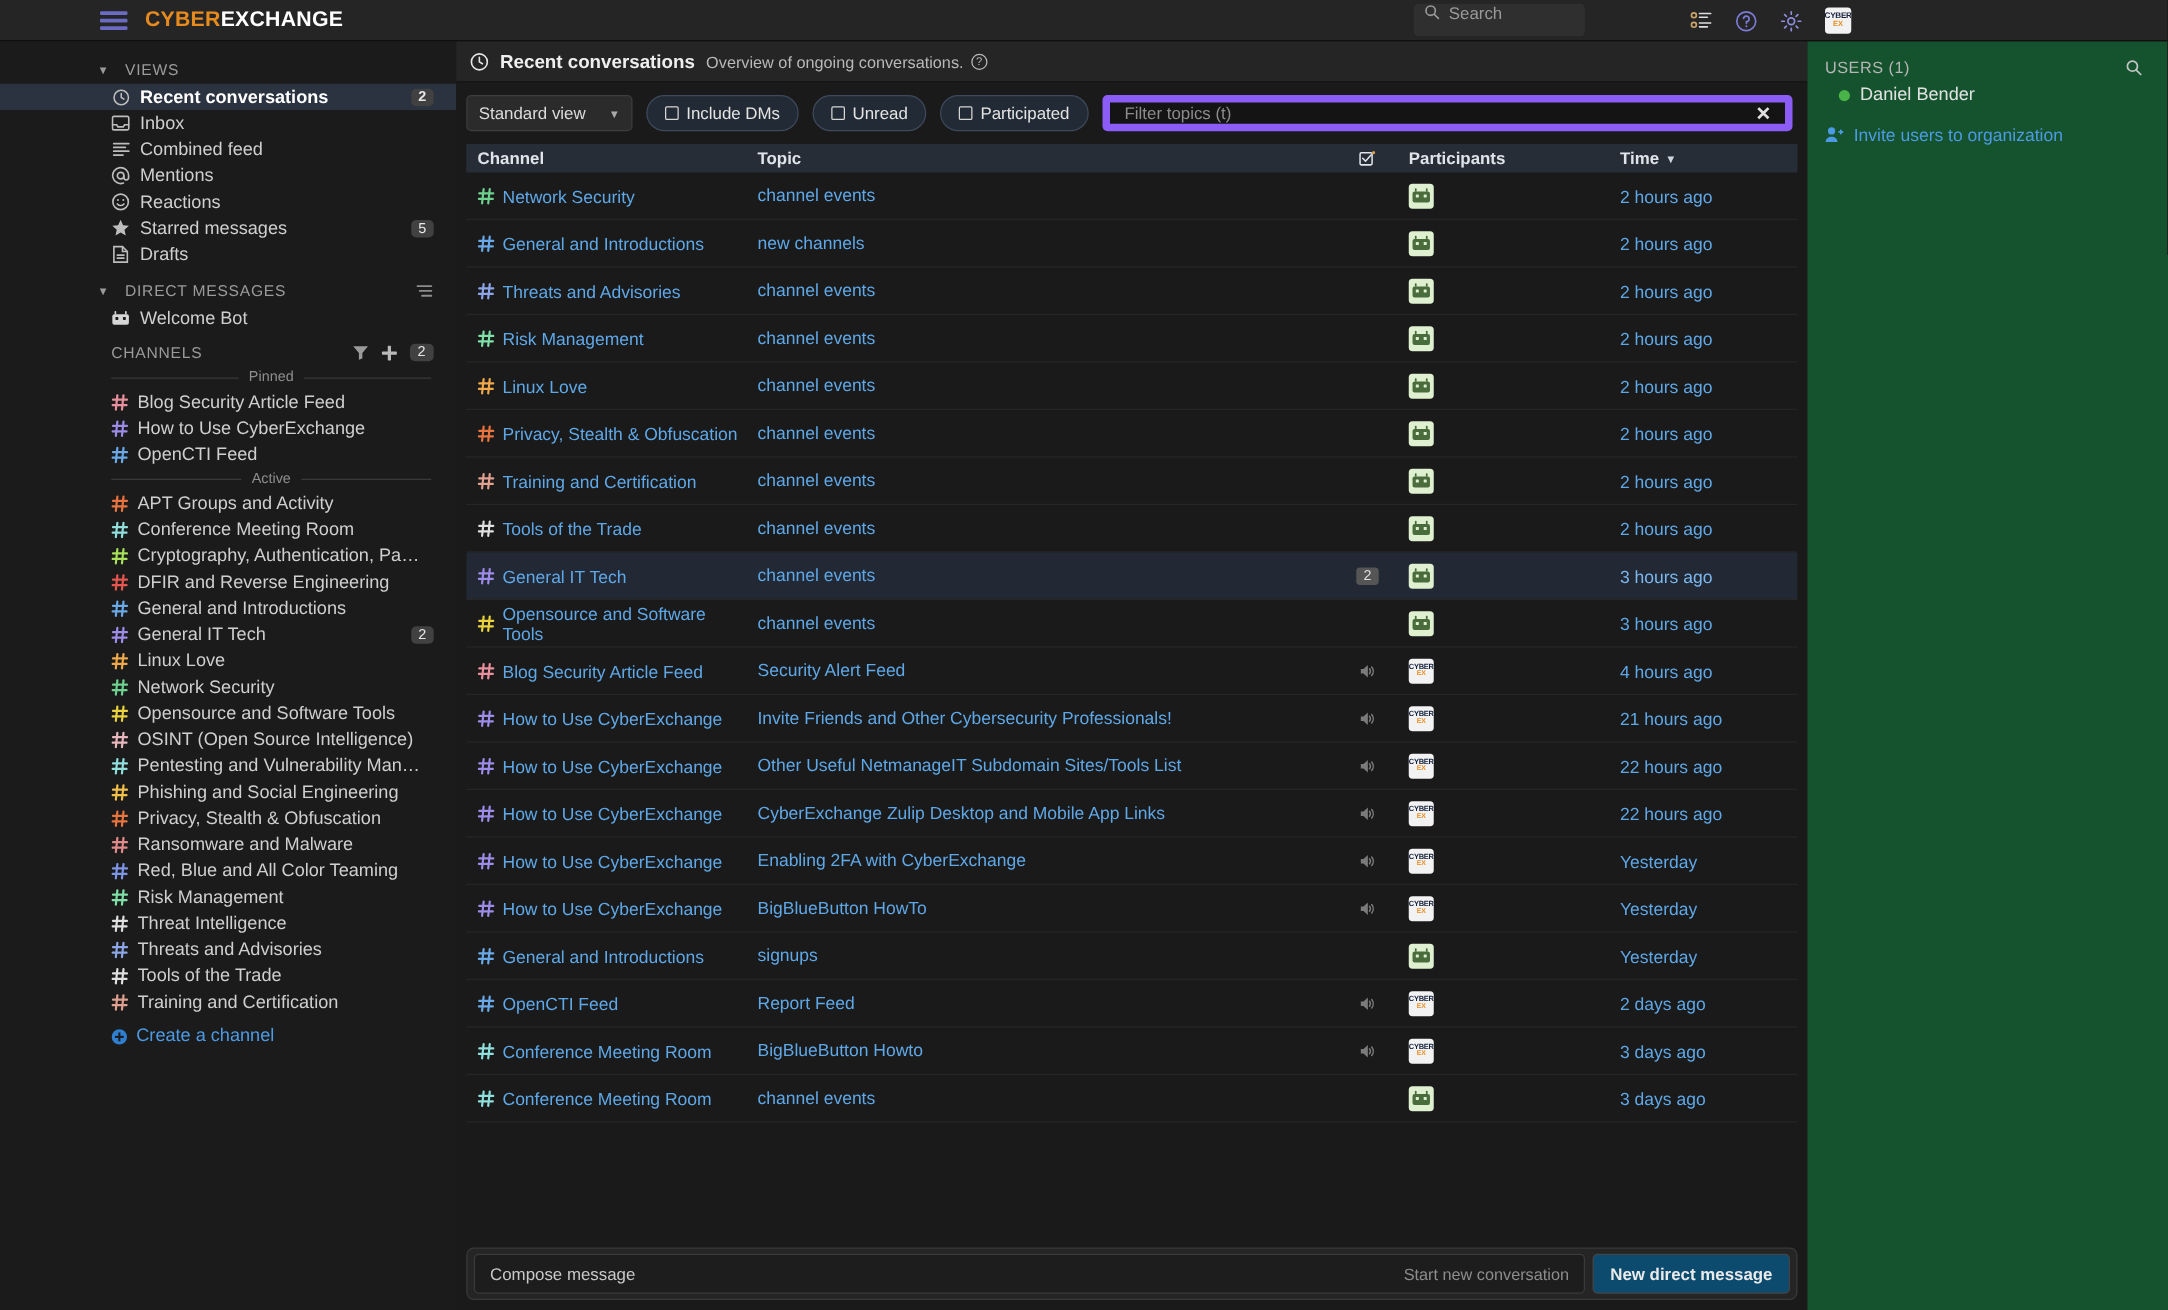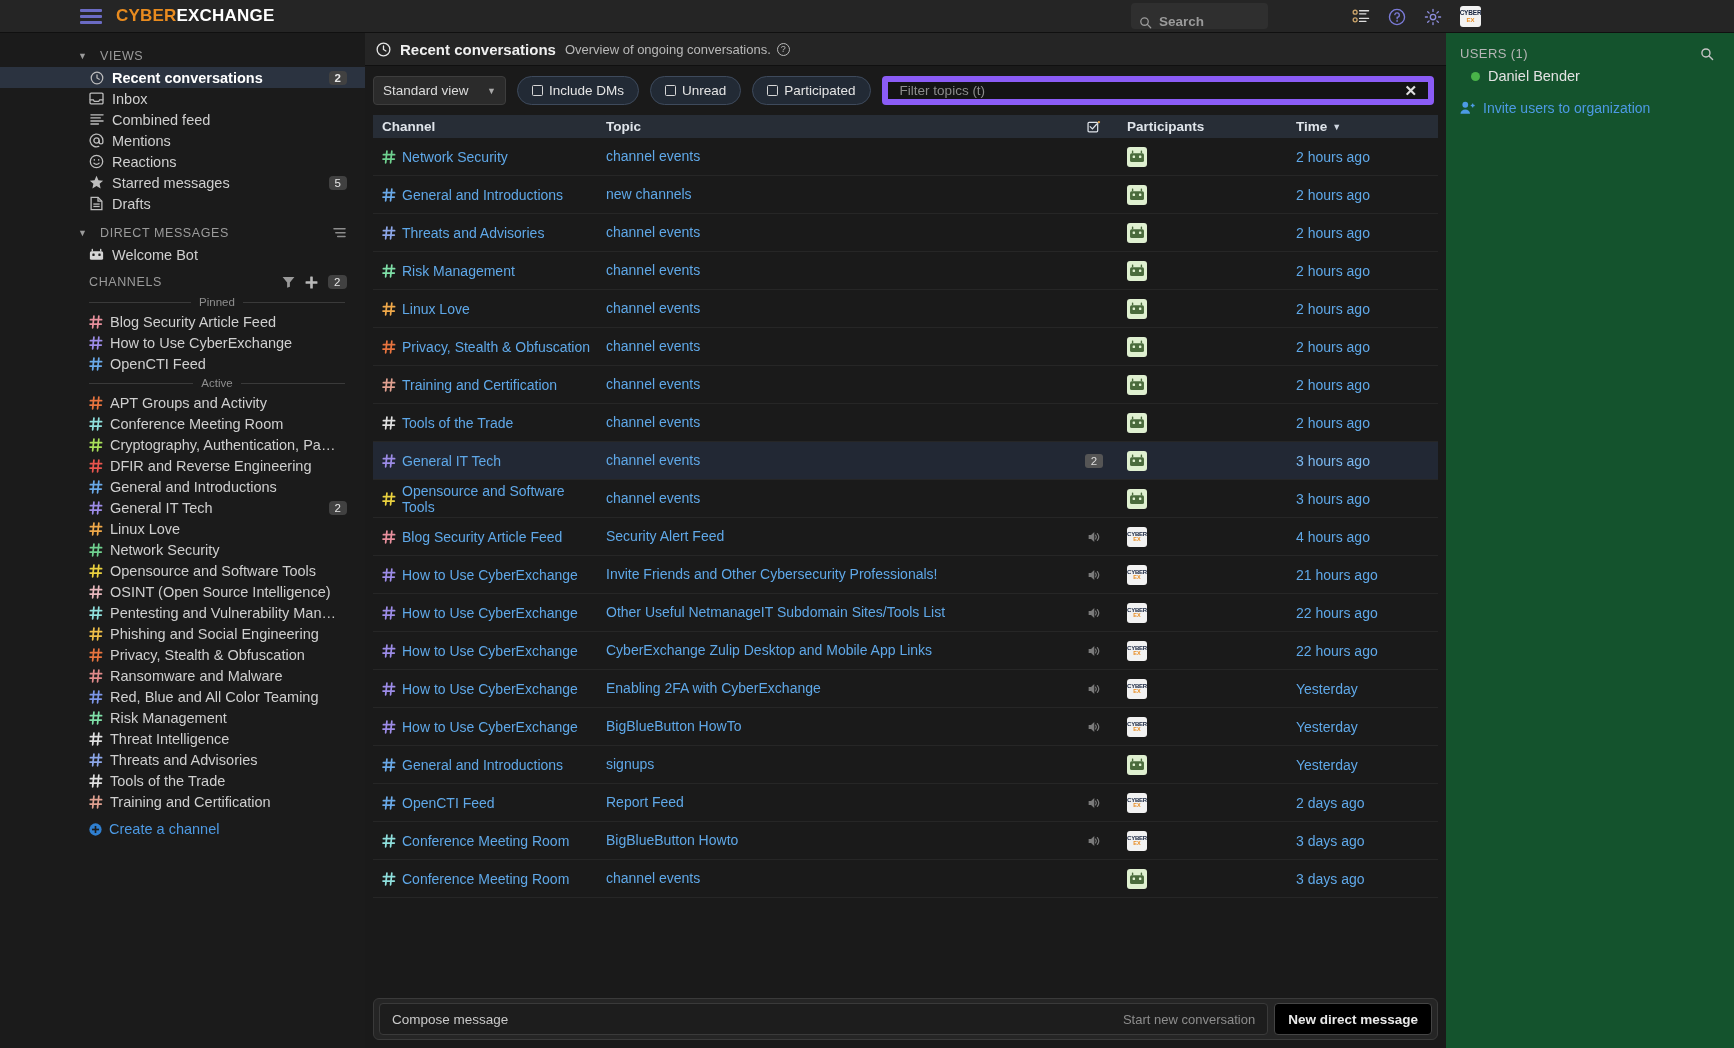--- a/index.html
+++ b/index.html
@@ -26,21 +26,21 @@
   }
   .hamburger span { display:block; height: 3px; background: #6b6bc4; border-radius: 1px; }
   .brand { font-size: 17px; font-weight: bold; letter-spacing: .2px; }
   .brand .c1 { color: #e88b1f; }
   .brand .c2 { color: #ffffff; }
 
   .topbar-search {
     position: absolute; left: 1131px; top: 3px;
     width: 137px; height: 26px;
     background: #2f2f2f; border-radius: 4px;
-    display: flex; align-items: flex-end; padding: 0 8px; gap: 7px; font-weight: bold;
+    display: flex; align-items: flex-start; padding: 0 8px; gap: 7px;
   }
   .topbar-search .ph { color: #9a9a9a; font-size: 13.5px; }
   .topbar-icons {
     position: absolute; left: 1352px; top: 0; height: 33px;
     display: flex; align-items: center; gap: 18px;
   }
   .tb-ico { cursor: pointer; display:flex; align-items:center; }
   .avatar-btn {
     width: 21px; height: 21px; border-radius: 3px; background: #f2f2f2;
     display:flex; flex-direction:column; align-items:center; justify-content:center;
@@ -195,21 +195,21 @@
     border-radius:6px; height: 42px; display:flex; align-items:center; padding: 5px;
     gap: 6px;
   }
   .compose-input {
     flex:1; height:32px; background:#1d1d1d; border:1px solid #3a3a3a; border-radius:4px;
     display:flex; align-items:center; justify-content:space-between; padding: 0 12px;
   }
   .compose-input .ph { color:#c9c9c9; font-size:13.5px; }
   .compose-input .hint { color:#8d8d8d; font-size:13px; }
   .btn-dm {
-    height:32px; background:#000000; border:1px solid #454545; border-radius:4px;
+    height:32px; background:#0c4a6e; border:1px solid #454545; border-radius:4px;
     display:flex; align-items:center; padding: 0 13px; font-size:13.5px;
     color:#eaeaea; font-weight:600; cursor:pointer; white-space:nowrap;
   }
 
   
   .right {
     width: 288px; min-width: 288px; background:#14532d; padding-top: 10px;
   }
   .users-head {
     display:flex; align-items:center; justify-content:space-between;

